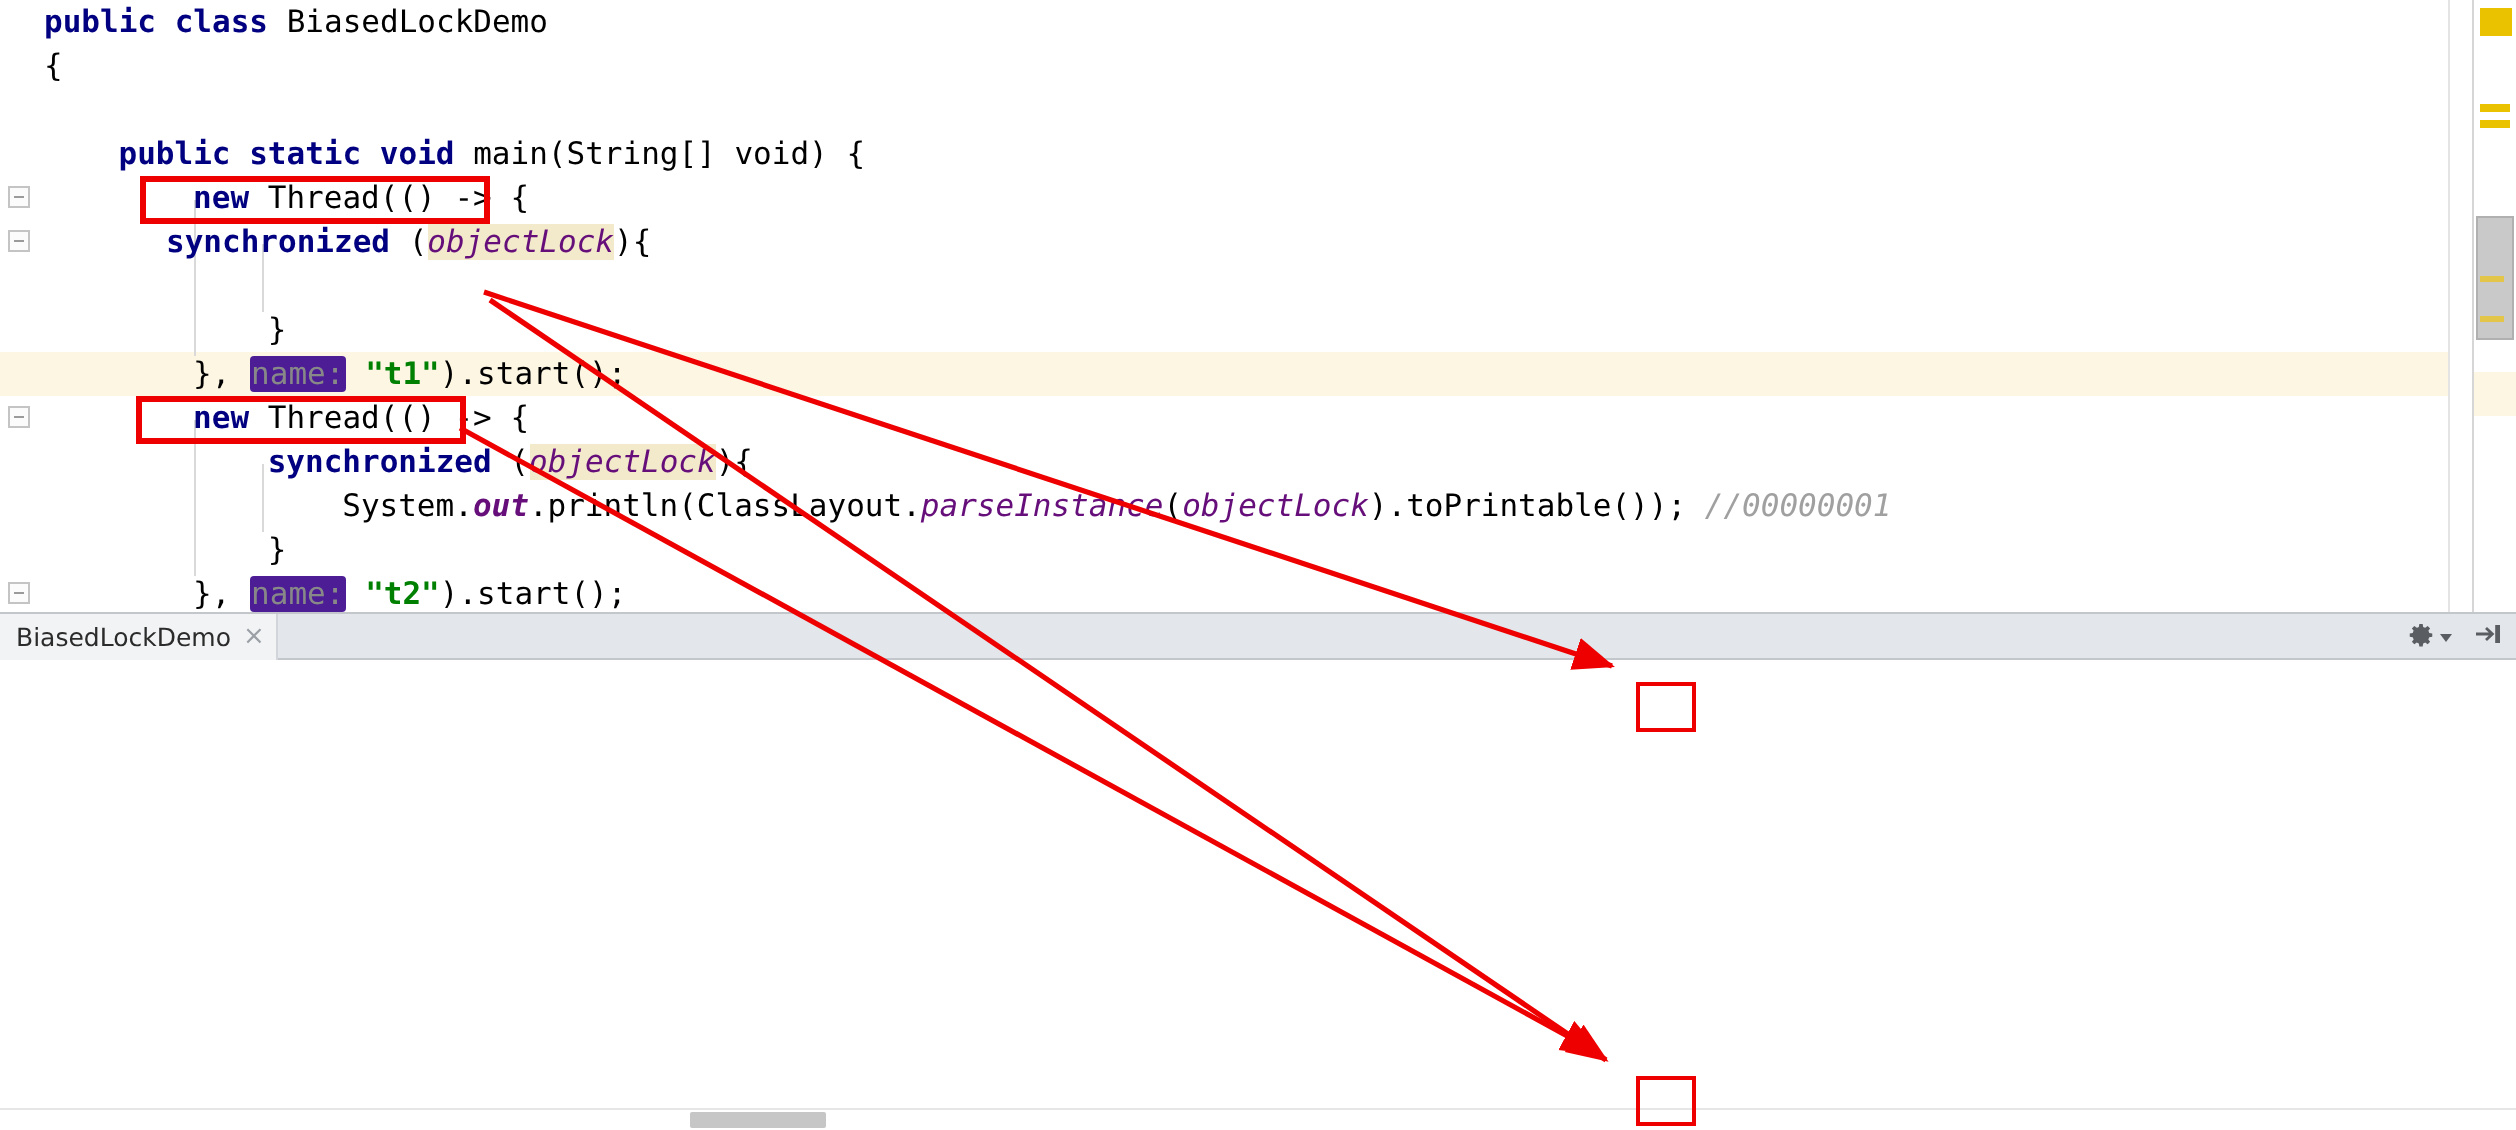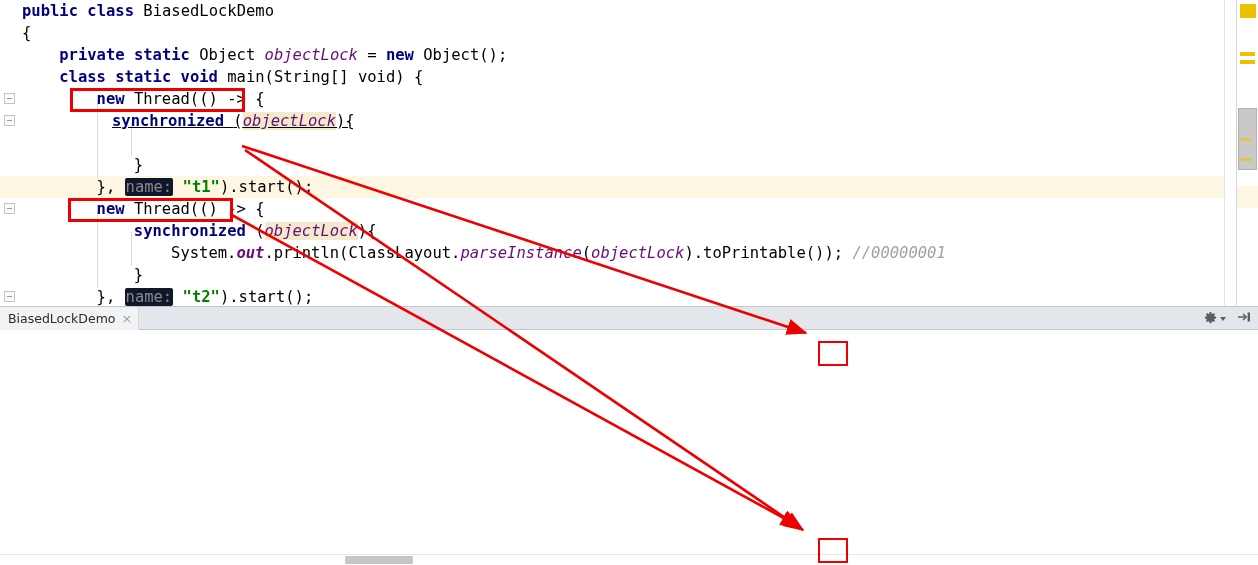--- a/index.html
+++ b/index.html
@@ -60,21 +60,21 @@
   .indent-guide {
     position: absolute;
     width: 1px; background: #d9d9d9;
   }
 
   .kw { color: #000080; font-weight: bold; }
   .fieldv { color: #660e7a; font-style: italic; }
   .staticf { color: #660e7a; font-style: italic; font-weight: bold; }
   .str { color: #008000; font-weight: bold; }
   .cmt { color: #a0a0a0; font-style: italic; }
-  .hint { color: #888888; background: #0f172a; border-radius: 2px; padding: 0 1px; }
+  .hint { color: #888888; background: #4c1d95; border-radius: 2px; padding: 0 1px; }
   .hilite { background: #f3eacb; }
   .plain { color: #000000; }
 
   
   .marker-bar {
     position: absolute; right: 0; top: 0;
     width: 33px; height: 306px;
     background: #ffffff;
     border-left: 1px solid #e4e4e4;
   }
@@ -198,24 +198,23 @@
         <div class="fold-marker" style="top: 291px;"></div>
       </div>
     <div class="code-area" id="code-area">
         <div class="hl-line" style="top: 176px;"></div>
         <div class="indent-guide" style="left: 97px; top: 100px; height: 78px;"></div>
         <div class="indent-guide" style="left: 131px; top: 122px; height: 34px;"></div>
         <div class="indent-guide" style="left: 97px; top: 210px; height: 78px;"></div>
         <div class="indent-guide" style="left: 131px; top: 232px; height: 34px;"></div>
         <div class="line" style="top: 0px;"><span class="txt" style="padding-left: 22px;"><span class="kw">public class </span><span class="plain">BiasedLockDemo</span></span></div>
         <div class="line" style="top: 22px;"><span class="txt" style="padding-left: 22px;"><span class="plain">{</span></span></div>
-        <div class="line" style="top: 44px;"><span class="txt" style="padding-left: 59.28px;"><span class="kw">private static </span><span class="plain">Object </span><span class="fieldv">objectLock</span><span class="plain"> = </span><span class="kw">new </span><span class="plain">Object();</span></span></div>
-        <div class="line" style="top: 66px;"><span class="txt" style="padding-left: 59.28px;"><span class="kw">class static void </span><span class="plain">main(String[] void) {</span></span></div>
+        <div class="line" style="top: 66px;"><span class="txt" style="padding-left: 59.28px;"><span class="kw">public static void </span><span class="plain">main(String[] void) {</span></span></div>
         <div class="line" style="top: 88px;"><span class="txt" style="padding-left: 96.56px;"><span class="kw">new </span><span class="plain">Thread(() -&gt; {</span></span></div>
-        <div class="line" style="top: 110px;"><span class="txt" style="padding-left: 112px; text-decoration: underline;"><span class="kw">synchronized </span><span class="plain">(</span><span class="fieldv hilite">objectLock</span><span class="plain">){</span></span></div>
+        <div class="line" style="top: 110px;"><span class="txt" style="padding-left: 83px;"><span class="kw">synchronized </span><span class="plain">(</span><span class="fieldv hilite">objectLock</span><span class="plain">){</span></span></div>
         <div class="line" style="top: 154px;"><span class="txt" style="padding-left: 133.84px;"><span class="plain">}</span></span></div>
         <div class="line" style="top: 176px;"><span class="txt" style="padding-left: 96.56px;"><span class="plain">}, </span><span class="hint">name:</span><span class="plain"> </span><span class="str">"t1"</span><span class="plain">).start();</span></span></div>
         <div class="line" style="top: 198px;"><span class="txt" style="padding-left: 96.56px;"><span class="kw">new </span><span class="plain">Thread(() -&gt; {</span></span></div>
         <div class="line" style="top: 220px;"><span class="txt" style="padding-left: 133.84px;"><span class="kw">synchronized </span><span class="plain">(</span><span class="fieldv hilite">objectLock</span><span class="plain">){</span></span></div>
         <div class="line" style="top: 242px;"><span class="txt" style="padding-left: 171.12px;"><span class="plain">System.</span><span class="staticf">out</span><span class="plain">.println(ClassLayout.</span><span class="fieldv">parseInstance</span><span class="plain">(</span><span class="fieldv">objectLock</span><span class="plain">).toPrintable()); </span><span class="cmt">//00000001</span></span></div>
         <div class="line" style="top: 264px;"><span class="txt" style="padding-left: 133.84px;"><span class="plain">}</span></span></div>
         <div class="line" style="top: 286px;"><span class="txt" style="padding-left: 96.56px;"><span class="plain">}, </span><span class="hint">name:</span><span class="plain"> </span><span class="str">"t2"</span><span class="plain">).start();</span></span></div>
       </div>
   </div>
 

